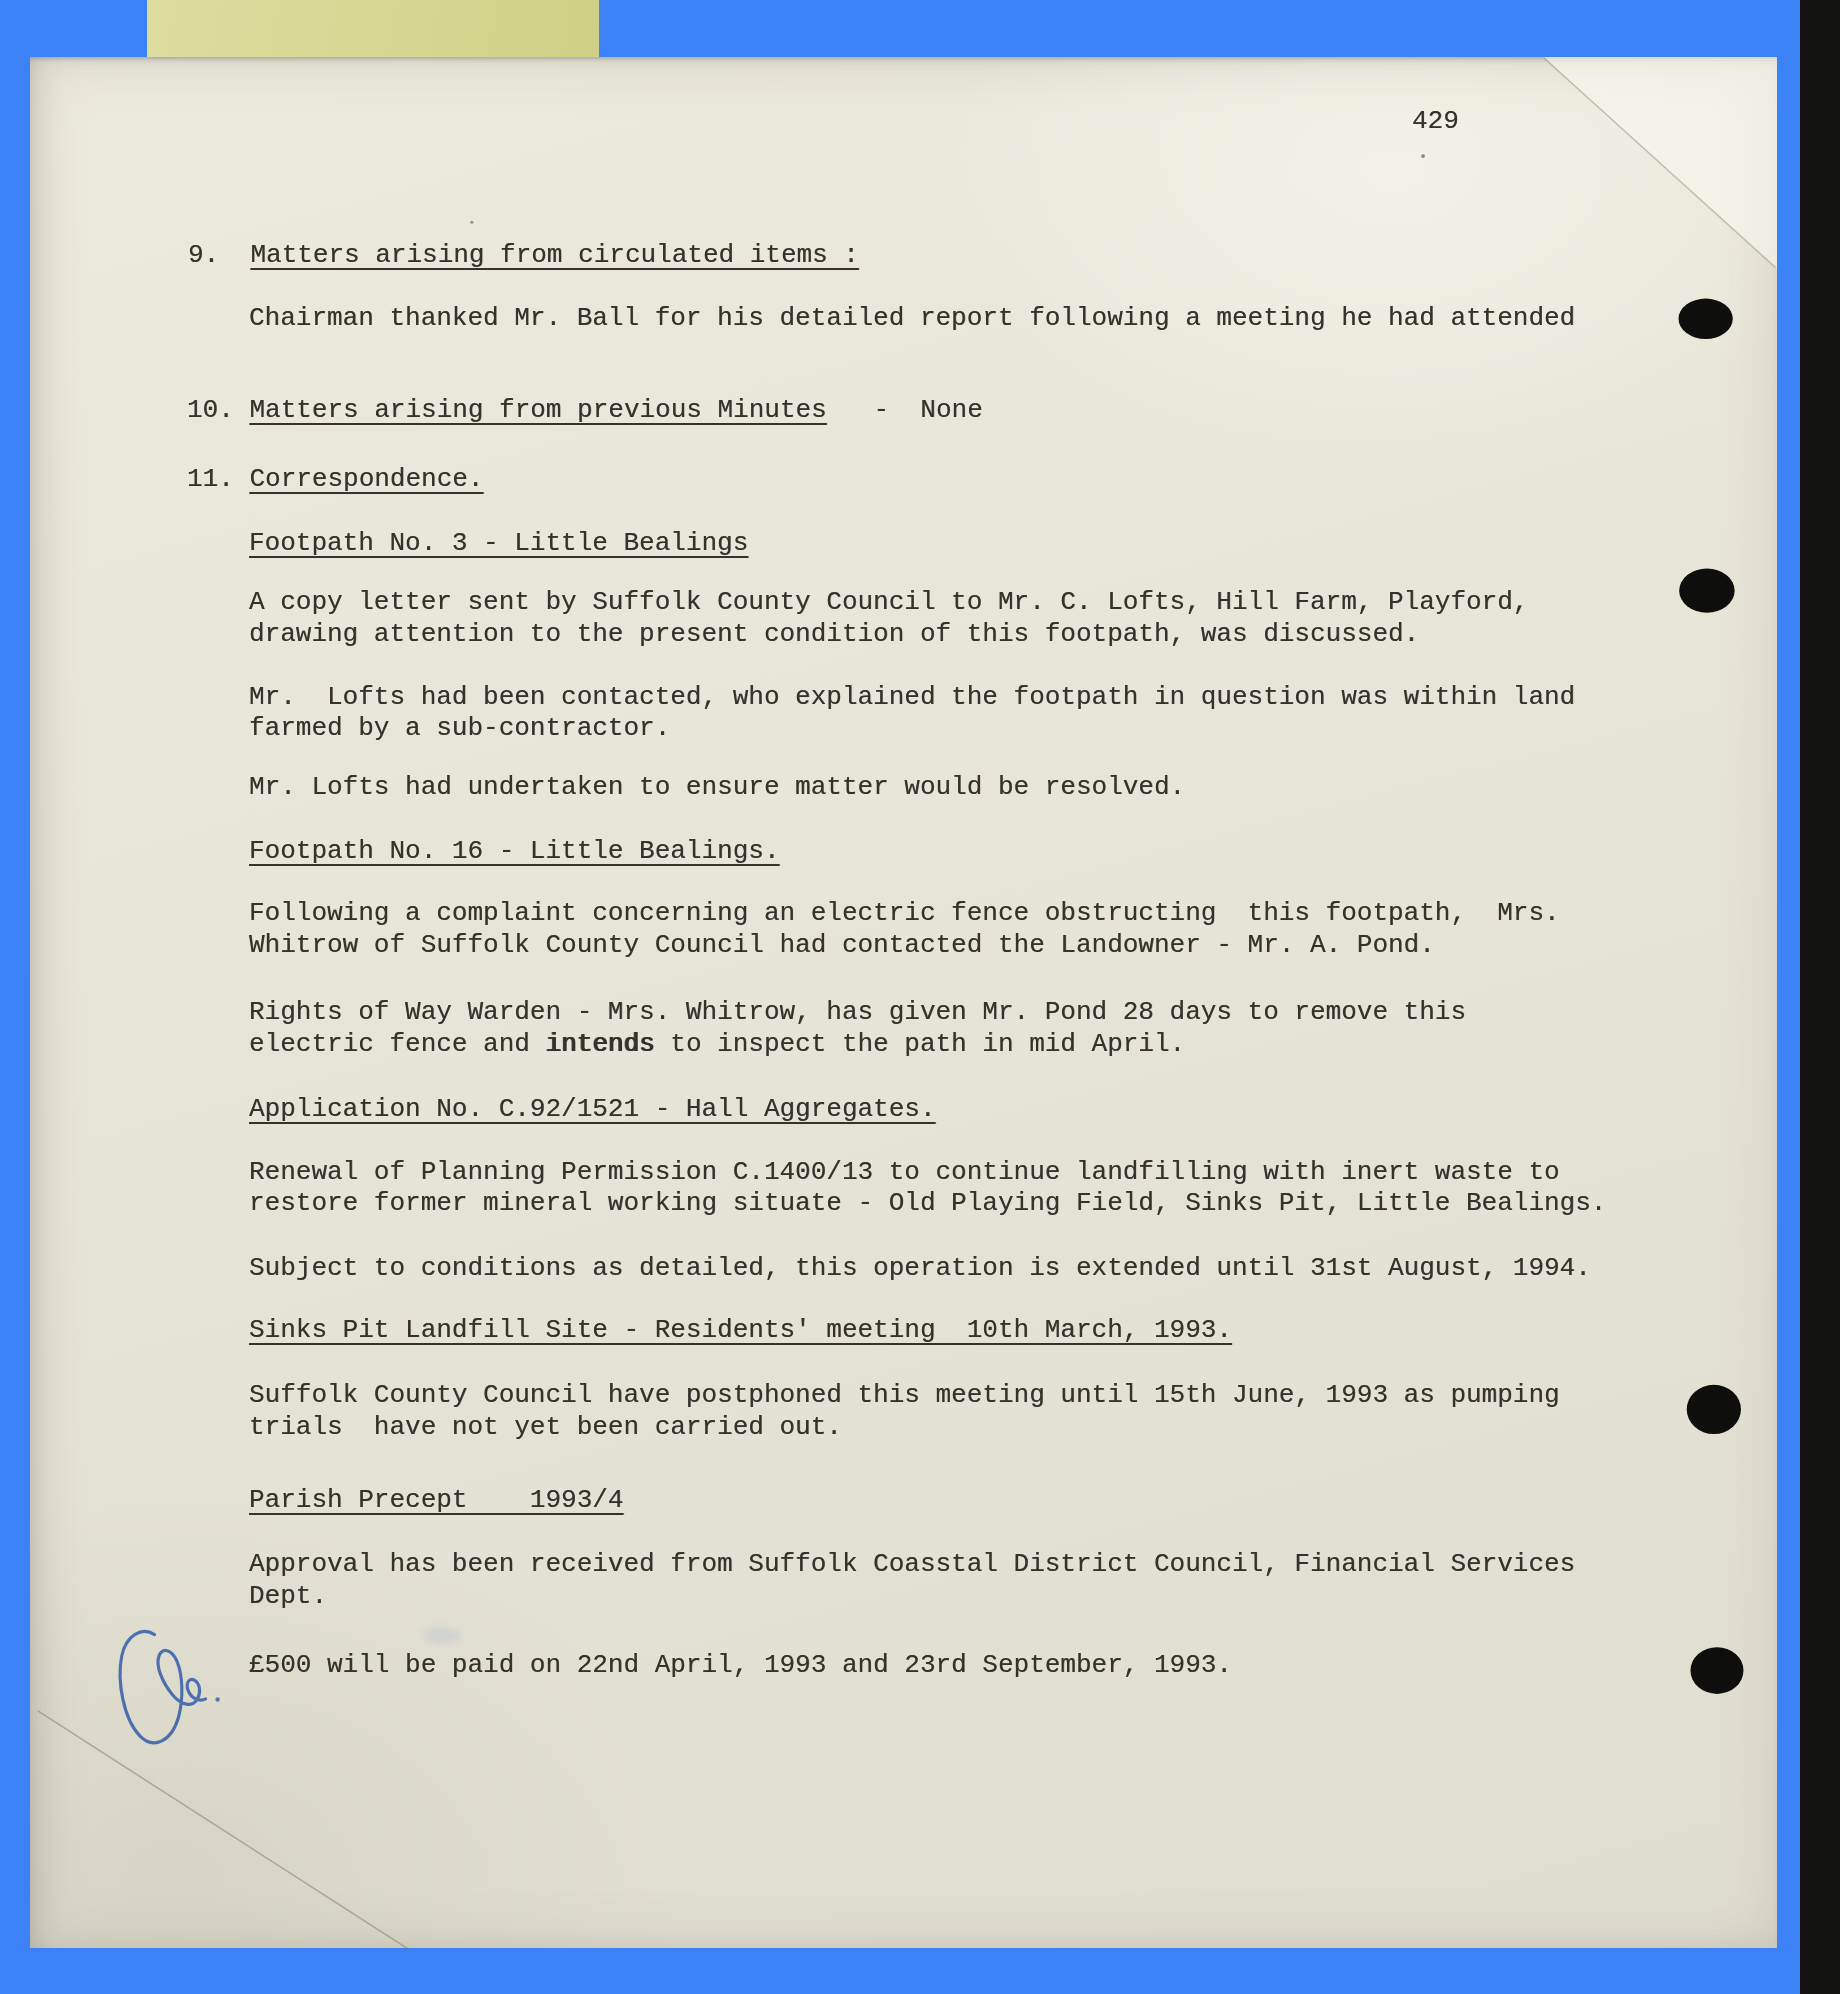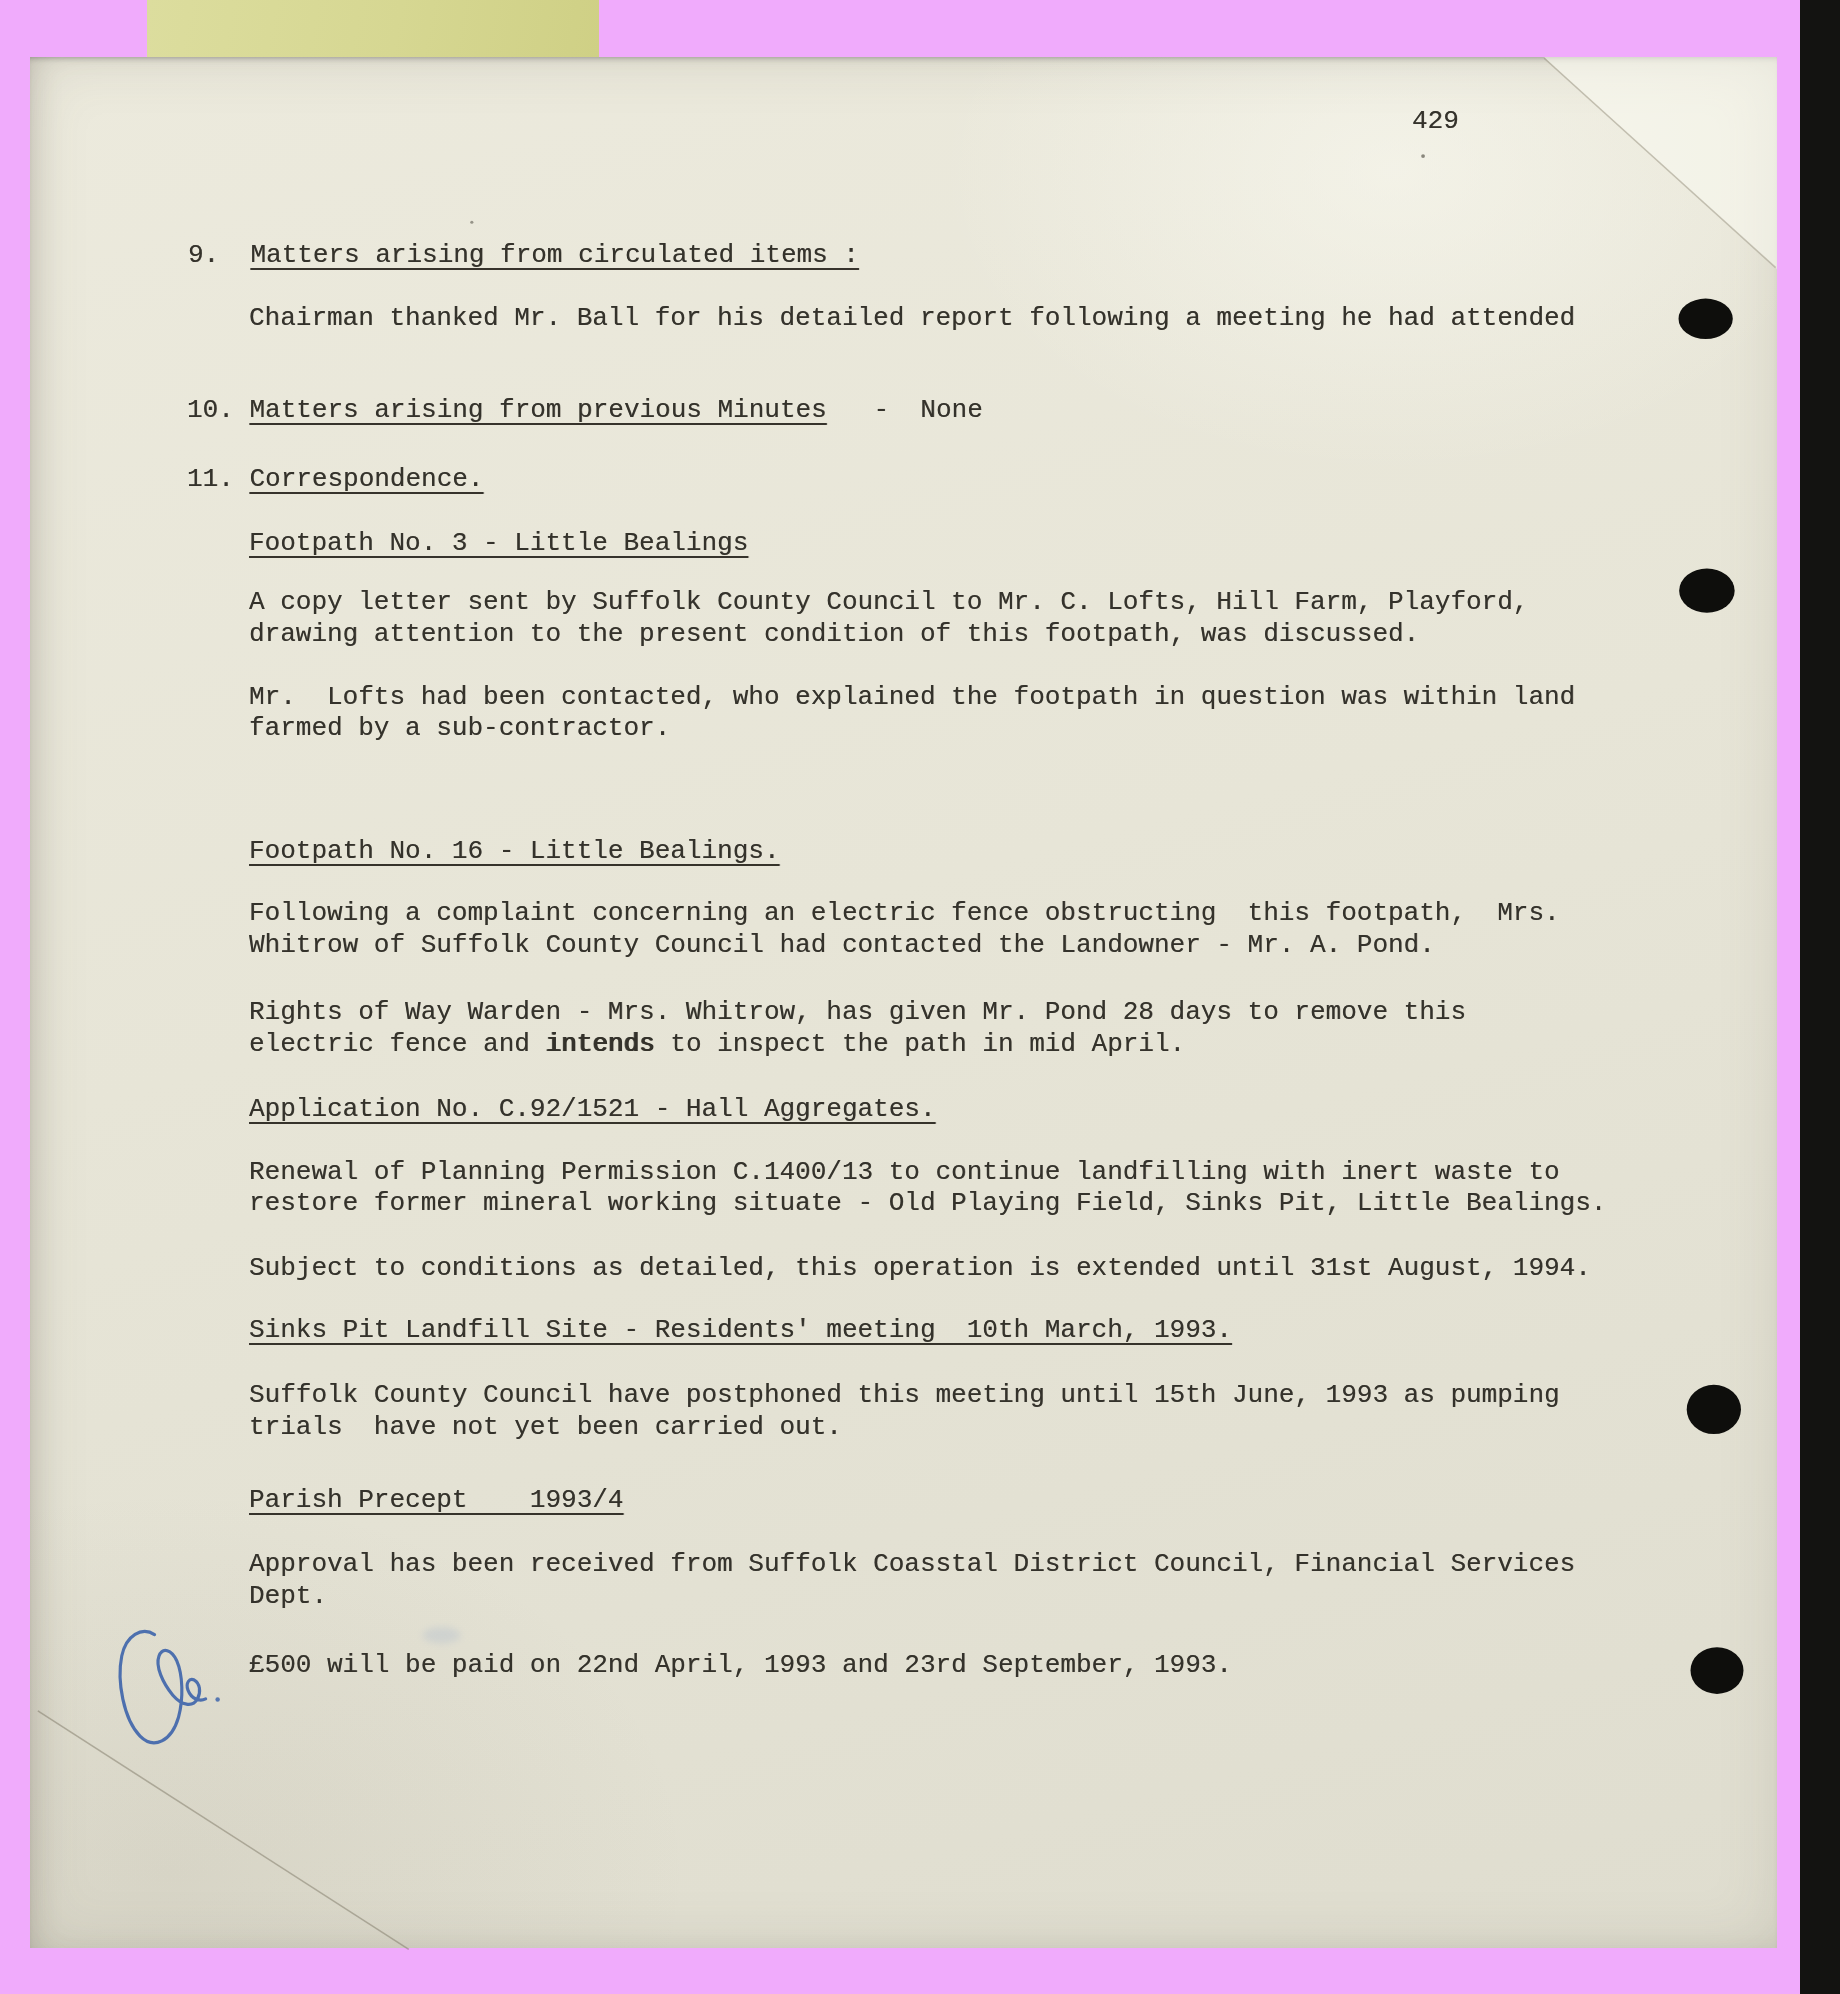--- a/index.html
+++ b/index.html
@@ -5,21 +5,21 @@
   html,body{
     margin:0; padding:0;
     width:1840px; height:1995px;
     background:#131311;
     overflow:hidden;
     font-family:"Liberation Mono","DejaVu Sans Mono",monospace;
   }
   #scan{
     position:relative;
     width:1800px; height:1995px;
-    background:#f0abfc;
+    background:#3b82f6;
   }
   
   .sticky-note{
     position:absolute;
     left:147px; top:0; width:452px; height:62px;
     background:linear-gradient(100deg,#dcdd9e 0%,#d6d792 55%,#cfd085 100%);
     z-index:1;
   }
   
   .paper{
@@ -78,20 +78,21 @@
 
   <div class="line" style="left:187px;top:394px"><span>10. </span><span class="u">Matters arising from previous Minutes</span><span>   -  None</span></div>
 
   <div class="line" style="left:187px;top:463px"><span>11. </span><span class="u">Correspondence.</span></div>
 
   <div class="line u" style="left:249px;top:527px">Footpath No. 3 - Little Bealings</div>
   <div class="line" style="left:249px;top:586px">A copy letter sent by Suffolk County Council to Mr. C. Lofts, Hill Farm, Playford,</div>
   <div class="line" style="left:249px;top:681px">Mr.  Lofts had been contacted, who explained the footpath in question was within land</div>
   <div class="line" style="left:249px;top:618px">drawing attention to the present condition of this footpath, was discussed.</div>
   <div class="line" style="left:249px;top:712px">farmed by a sub-contractor.</div>
+  <div class="line" style="left:249px;top:771px">Mr. Lofts had undertaken to ensure matter would be resolved.</div>
 
   <div class="line u" style="left:249px;top:835px">Footpath No. 16 - Little Bealings.</div>
   <div class="line" style="left:249px;top:897px">Following a complaint concerning an electric fence obstructing  this footpath,  Mrs.</div>
   <div class="line" style="left:249px;top:929px">Whitrow of Suffolk County Council had contacted the Landowner - Mr. A. Pond.</div>
   <div class="line" style="left:249px;top:996px">Rights of Way Warden - Mrs. Whitrow, has given Mr. Pond 28 days to remove this</div>
   <div class="line" style="left:249px;top:1028px"><span>electric fence and </span><span class="overtype">intends</span><span> to inspect the path in mid April.</span></div>
 
   <div class="line u" style="left:249px;top:1093px">Application No. C.92/1521 - Hall Aggregates.</div>
   <div class="line" style="left:249px;top:1156px">Renewal of Planning Permission C.1400/13 to continue landfilling with inert waste to</div>
   <div class="line" style="left:249px;top:1187px">restore former mineral working situate - Old Playing Field, Sinks Pit, Little Bealings.</div>

